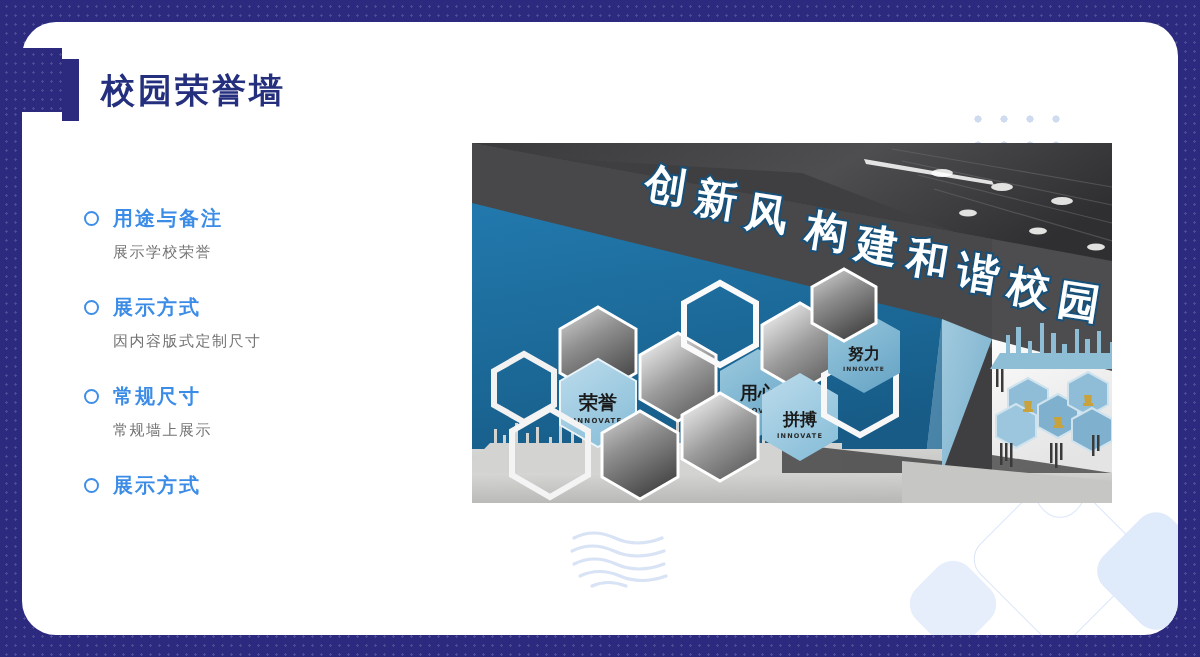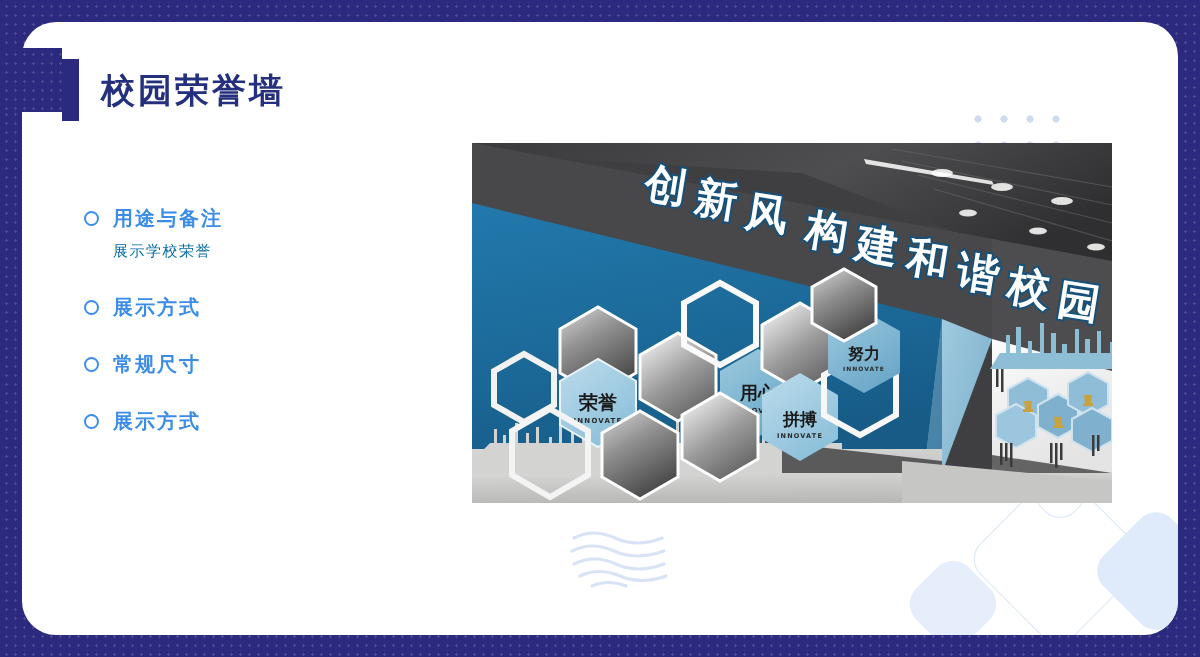--- a/index.html
+++ b/index.html
@@ -159,23 +159,23 @@
     font-family: "DejaVu Sans", "Liberation Sans", sans-serif;
     font-size: 20px;
     font-weight: 700;
     color: #3b8ce7;
     letter-spacing: 2px;
     line-height: 1;
   }
   .feature-value {
     margin-top: 17px;
     margin-left: 29px;
-    font-family: Liberation Mono, monospace;
+    font-family: Liberation Serif, serif;
     font-size: 15px;
-    color: #0369a1;
+    color: #737373;
     letter-spacing: 1.5px;
     line-height: 1;
   }
 
   
   #photo {
     position: absolute;
     left: 450px;
     top: 121px;
     width: 640px;
@@ -226,27 +226,29 @@
           <span class="feature-label">用途与备注</span>
         </div>
         <div class="feature-value">展示学校荣誉</div>
       </div>
 
       <div class="feature">
         <div class="feature-head">
           <span class="bullet"></span>
           <span class="feature-label">展示方式</span>
         </div>
+        <div class="feature-value">因内容版式定制尺寸</div>
       </div>
 
       <div class="feature">
         <div class="feature-head">
           <span class="bullet"></span>
           <span class="feature-label">常规尺寸</span>
         </div>
+        <div class="feature-value">常规墙上展示</div>
       </div>
 
       <div class="feature">
         <div class="feature-head">
           <span class="bullet"></span>
           <span class="feature-label">展示方式</span>
         </div>
       </div>
 
     </div>

